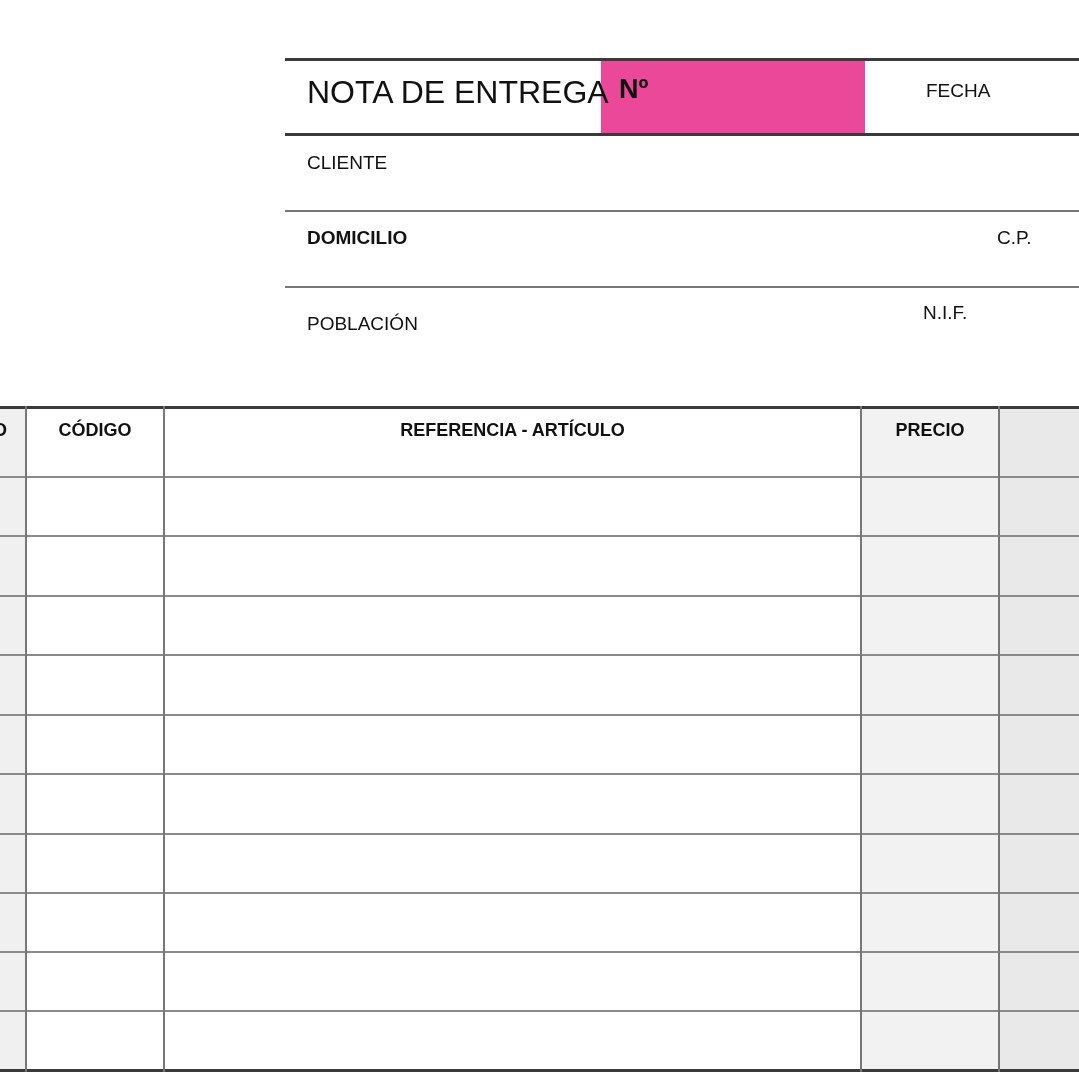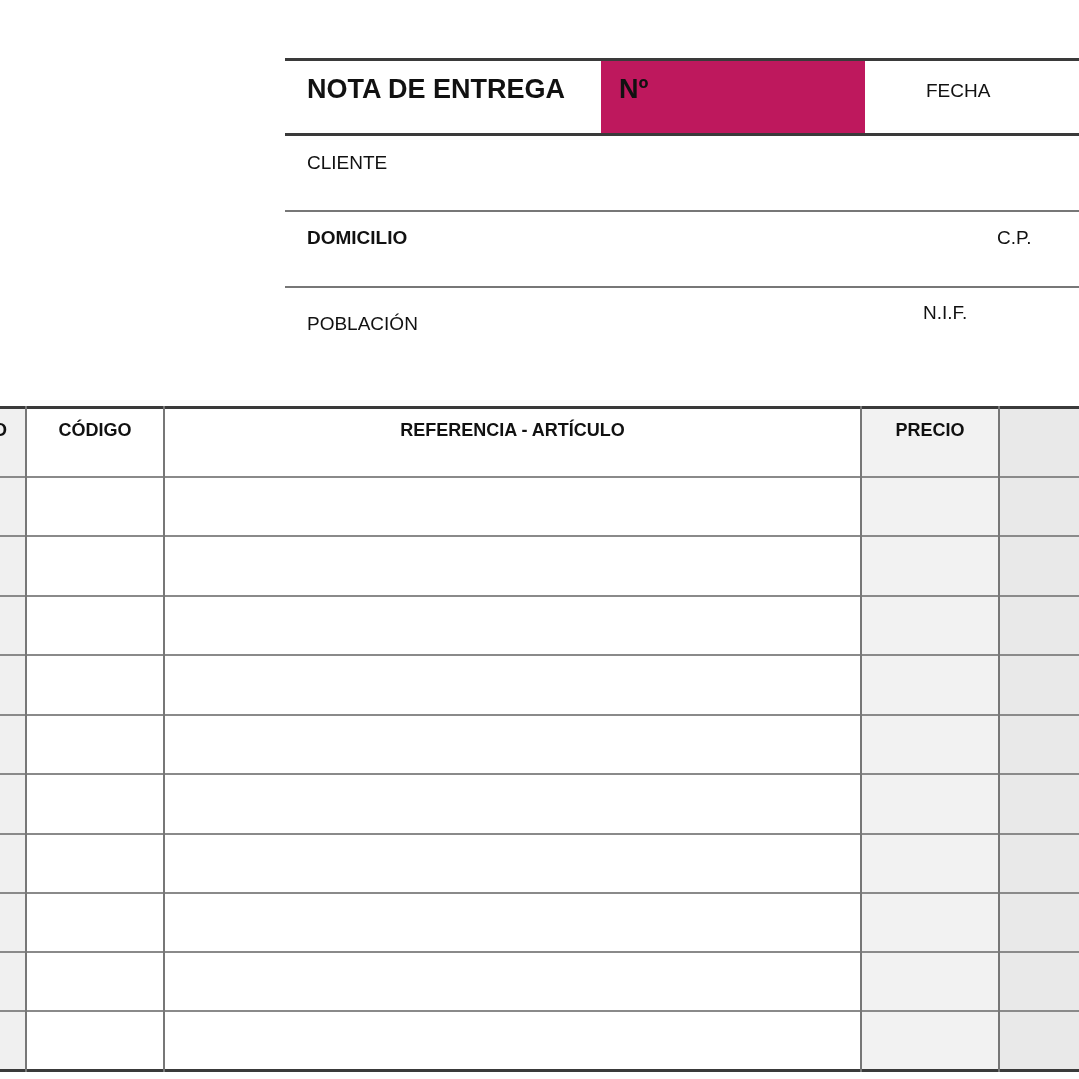--- a/index.html
+++ b/index.html
@@ -6,22 +6,22 @@
     body {
       width: 1079px; height: 1079px; position: relative; overflow: hidden;
       background: #ffffff;
       font-family: "Liberation Sans", sans-serif;
       color: #111;
     }
     .hdr { position: absolute; left: 285px; top: 58px; width: 794px; }
     .line { position: absolute; left: 0; right: 0; background: #555; }
     .thick { height: 3px; background: #3a3a3a; }
     .thin { height: 2px; background: #777; }
-    .title { position: absolute; left: 22px; top: 16px; font-size: 27px; font-weight: bold; letter-spacing: 0px; }
-    .num-box { position: absolute; left: 316px; top: 3px; width: 264px; height: 73px; background: #be185d; text-align: center; }
+    .title { position: absolute; left: 22px; top: 16px; font-size: 32px; font-weight: normal; letter-spacing: 0px; }
+    .num-box { position: absolute; left: 316px; top: 3px; width: 264px; height: 73px; background: #ec4899; text-align: center; }
     .num-label { position: absolute; left: 18px; top: 13px; font-size: 27px; font-weight: bold; }
     .lbl { position: absolute; font-size: 19px; }
     .tbl { position: absolute; left: 0; top: 362px; width: 1079px; height: 666px; margin-top: 44px; }
     .col { position: absolute; top: 0; bottom: 0; }
     .vline { position: absolute; top: 0; bottom: 0; width: 2px; background: #777; }
     .hline { position: absolute; left: 0; right: 0; height: 2px; background: #8a8a8a; }
     .th { position: absolute; top: 14px; font-size: 18px; font-weight: bold; text-align: center; }
   </style>
 </head>
 <body>

